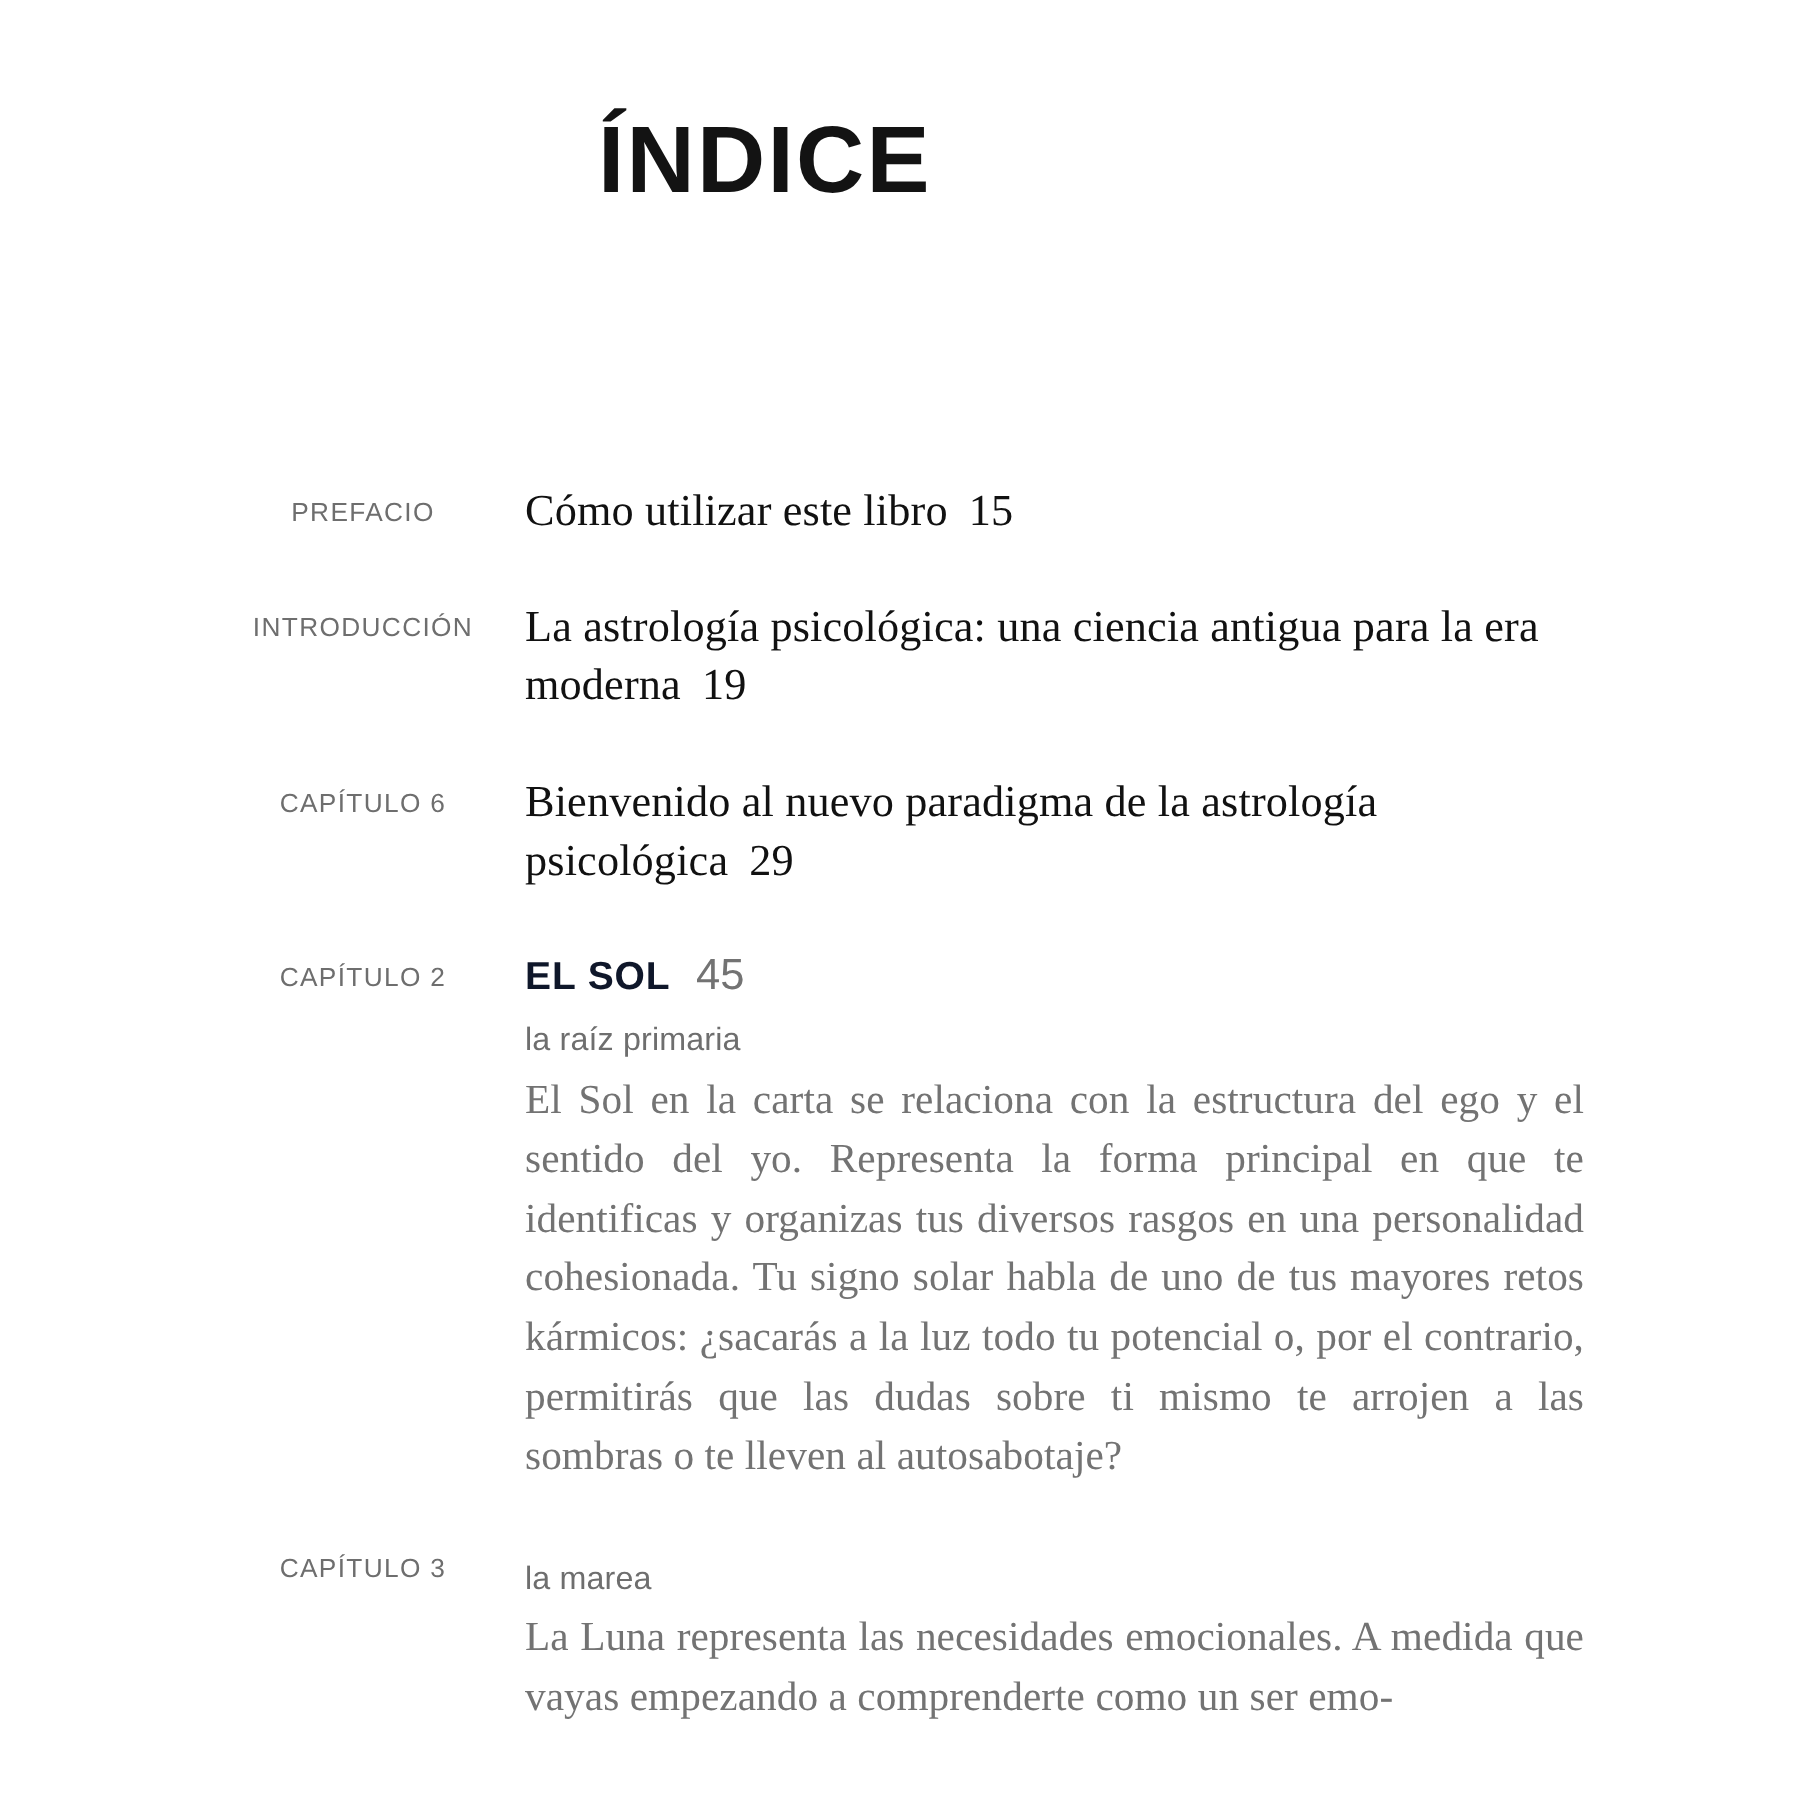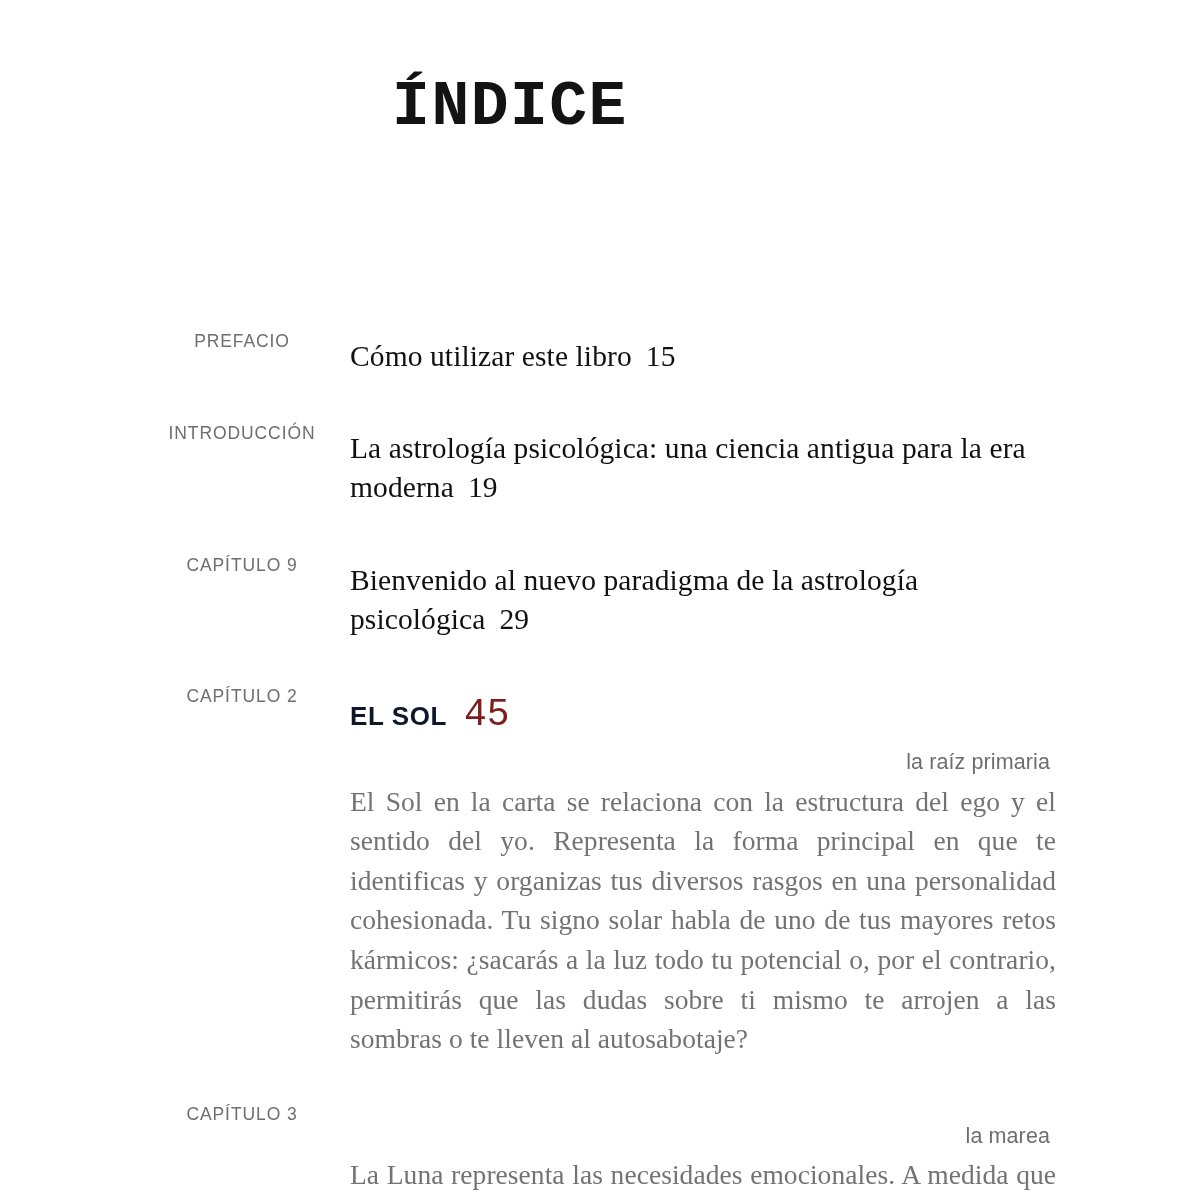--- a/index.html
+++ b/index.html
@@ -24,21 +24,21 @@
     overflow: hidden;
   }
 
   
   .page-title {
     position: absolute;
     top: 34px;
     left: 0;
     width: 1020px;
     text-align: center;
-    font-family: Liberation Mono, monospace;
+    font-family: Liberation Sans, sans-serif;
     font-weight: 700;
     font-size: 63px;
     letter-spacing: 1.5px;
     color: #131313;
     line-height: 1.0;
   }
 
   
   .toc {
     position: absolute;
@@ -66,21 +66,20 @@
     color: #6e6e6e;
     line-height: 1.0;
     padding-top: 11px;
     white-space: nowrap;
   }
 
   .entry-body {
     flex: 0 0 700px;
     width: 700px;
     margin-left: 14px;
-    margin-top: 15px;
   }
 
   
   .entry-title {
     font-family: "Liberation Serif", serif;
     font-size: 29.5px;
     font-weight: 400;
     color: #111111;
     line-height: 1.33;
     letter-spacing: 0.1px;
@@ -94,42 +93,41 @@
     font-family: "Liberation Sans", sans-serif;
     font-weight: 700;
     font-size: 26px;
     letter-spacing: 0.6px;
     color: #0f172a;
     line-height: 1.0;
     display: inline;
     text-align: right;
   }
   .chapter-page {
-    font-family: Liberation Mono, monospace;
-    font-weight: 400;
-    font-size: 38px;
-    color: #7f1d1d;
+    font-family: Liberation Sans, sans-serif;
+    font-weight: 400;
+    font-size: 29px;
+    color: #737373;
     margin-left: 17px;
     line-height: 1.0;
   }
   .chapter-head-row {
     padding-top: 4px;
     padding-bottom: 2px;
   }
 
   .chapter-subtitle {
     font-family: "Liberation Sans", sans-serif;
     font-size: 21.5px;
     font-weight: 400;
     color: #6e6e6e;
     letter-spacing: 0.1px;
     line-height: 1.0;
     margin-top: 16px;
     margin-bottom: 8px;
-    text-align: right;
   }
 
   .chapter-body {
     font-family: "Liberation Serif", serif;
     font-size: 27.5px;
     font-weight: 400;
     color: #737373;
     line-height: 1.44;
     text-align: justify;
     text-justify: inter-word;
@@ -164,21 +162,21 @@
     <div class="toc-entry">
       <div class="entry-label">INTRODUCCIÓN</div>
       <div class="entry-body">
         <div class="entry-title">
           <span>La astrología psicológica: una ciencia antigua para la era moderna</span><span class="pagenum">19</span>
         </div>
       </div>
     </div>
 
     <div class="toc-entry">
-      <div class="entry-label">CAPÍTULO 9</div>
+      <div class="entry-label">CAPÍTULO 6</div>
       <div class="entry-body">
         <div class="entry-title">
           <span>Bienvenido al nuevo paradigma de la astrología psicológica</span><span class="pagenum">29</span>
         </div>
       </div>
     </div>
 
     <div class="toc-entry tight">
       <div class="entry-label">CAPÍTULO 2</div>
       <div class="entry-body">

